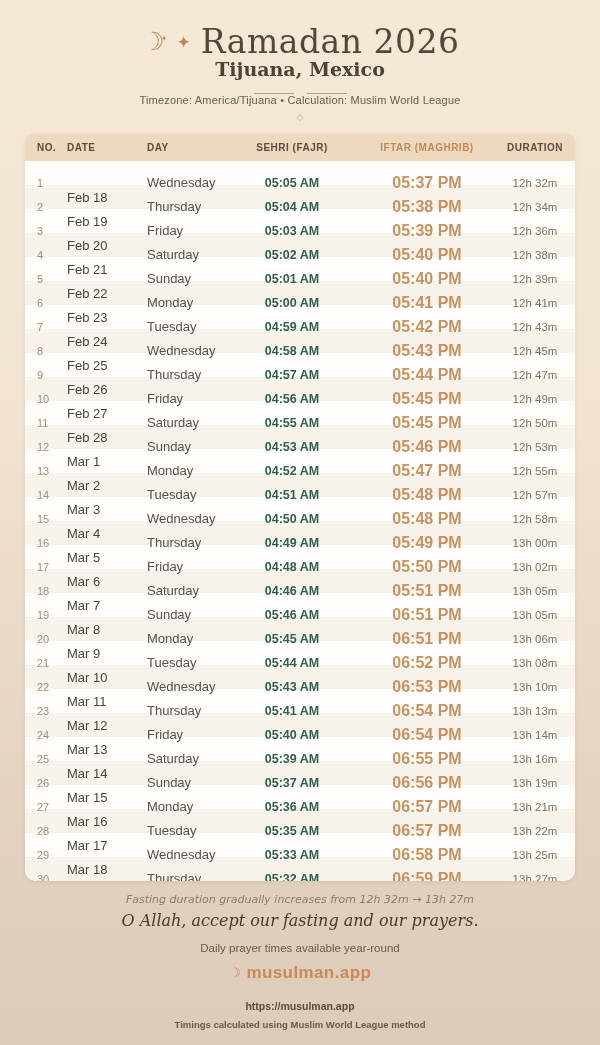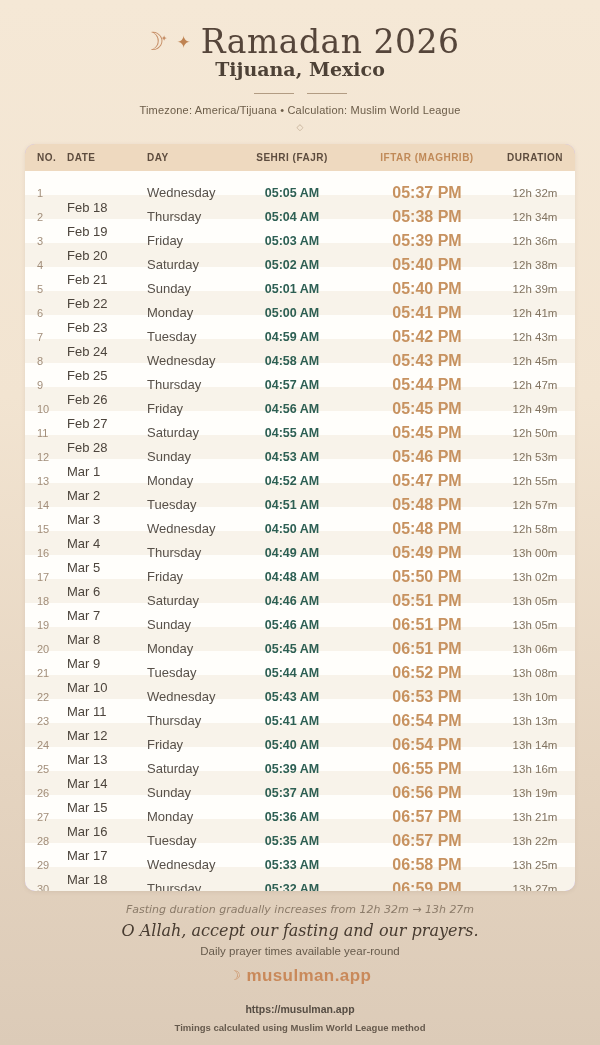--- a/index.html
+++ b/index.html
@@ -30,21 +30,21 @@
   }
   .subtitle {
     font-family: "DejaVu Serif", serif; font-weight: bold; font-size: 19px;
     color: #4d4136; margin: 1px 0 0 0; line-height: 1.1;
   }
   .divider-row { margin-top: 13px; display: flex; justify-content: center; align-items: center; gap: 13px; }
   .divider-line { width: 40px; height: 1px; background: #b29c83; }
   .section-title {
     font-family: "DejaVu Serif", serif; font-style: italic; font-size: 14.5px; color: #75654f;
   }
-  .meta-line { margin-top: 10px; font-size: 11px; color: #6b5c48; letter-spacing: 0.2px; }
+  .meta-line { font-size: 11px; color: #6b5c48; letter-spacing: 0.2px; }
   .ornament { margin-top: 6px; font-size: 9px; color: #c3ae95; font-family: "DejaVu Sans", sans-serif; }
 
   
   .card {
     width: 550px; margin: 12px auto 0; background: #c4b5fd;
     border-radius: 10px; overflow: hidden;
     box-shadow: 0 1px 4px rgba(90, 70, 50, 0.10);
   }
   .thead, .tr {
     display: grid;
@@ -71,21 +71,21 @@
   
   .footer { text-align: center; }
   .duration-note {
     margin-top: 12px; font-style: italic; font-size: 11px; color: #8b7b69;
     font-family: "DejaVu Sans", sans-serif;
   }
   .dua {
     margin-top: 5px; font-family: "DejaVu Serif", serif; font-style: italic;
     font-size: 16px; color: #473b30;
   }
-  .availability { margin-top: 5px; font-size: 11.5px; color: #665a4b; }
+  .availability { margin-top: 12px; font-size: 11.5px; color: #665a4b; }
   .brand-row { margin-top: 9px; display: flex; justify-content: center; align-items: center; gap: 6px; }
   .brand-crescent {
     font-family: "DejaVu Sans", sans-serif; color: #c9895a; font-size: 13px;
     display: inline-block; transform: scaleX(-1);
   }
   .brand-name { font-size: 17px; font-weight: bold; color: #c9895a; letter-spacing: 0.4px; }
   .url { margin-top: 17px; font-size: 10.5px; color: #564d43; font-weight: bold; }
   .method-note { margin-top: 7px; font-size: 9.5px; font-weight: bold; color: #665a4d; }
 </style>
 </head>

